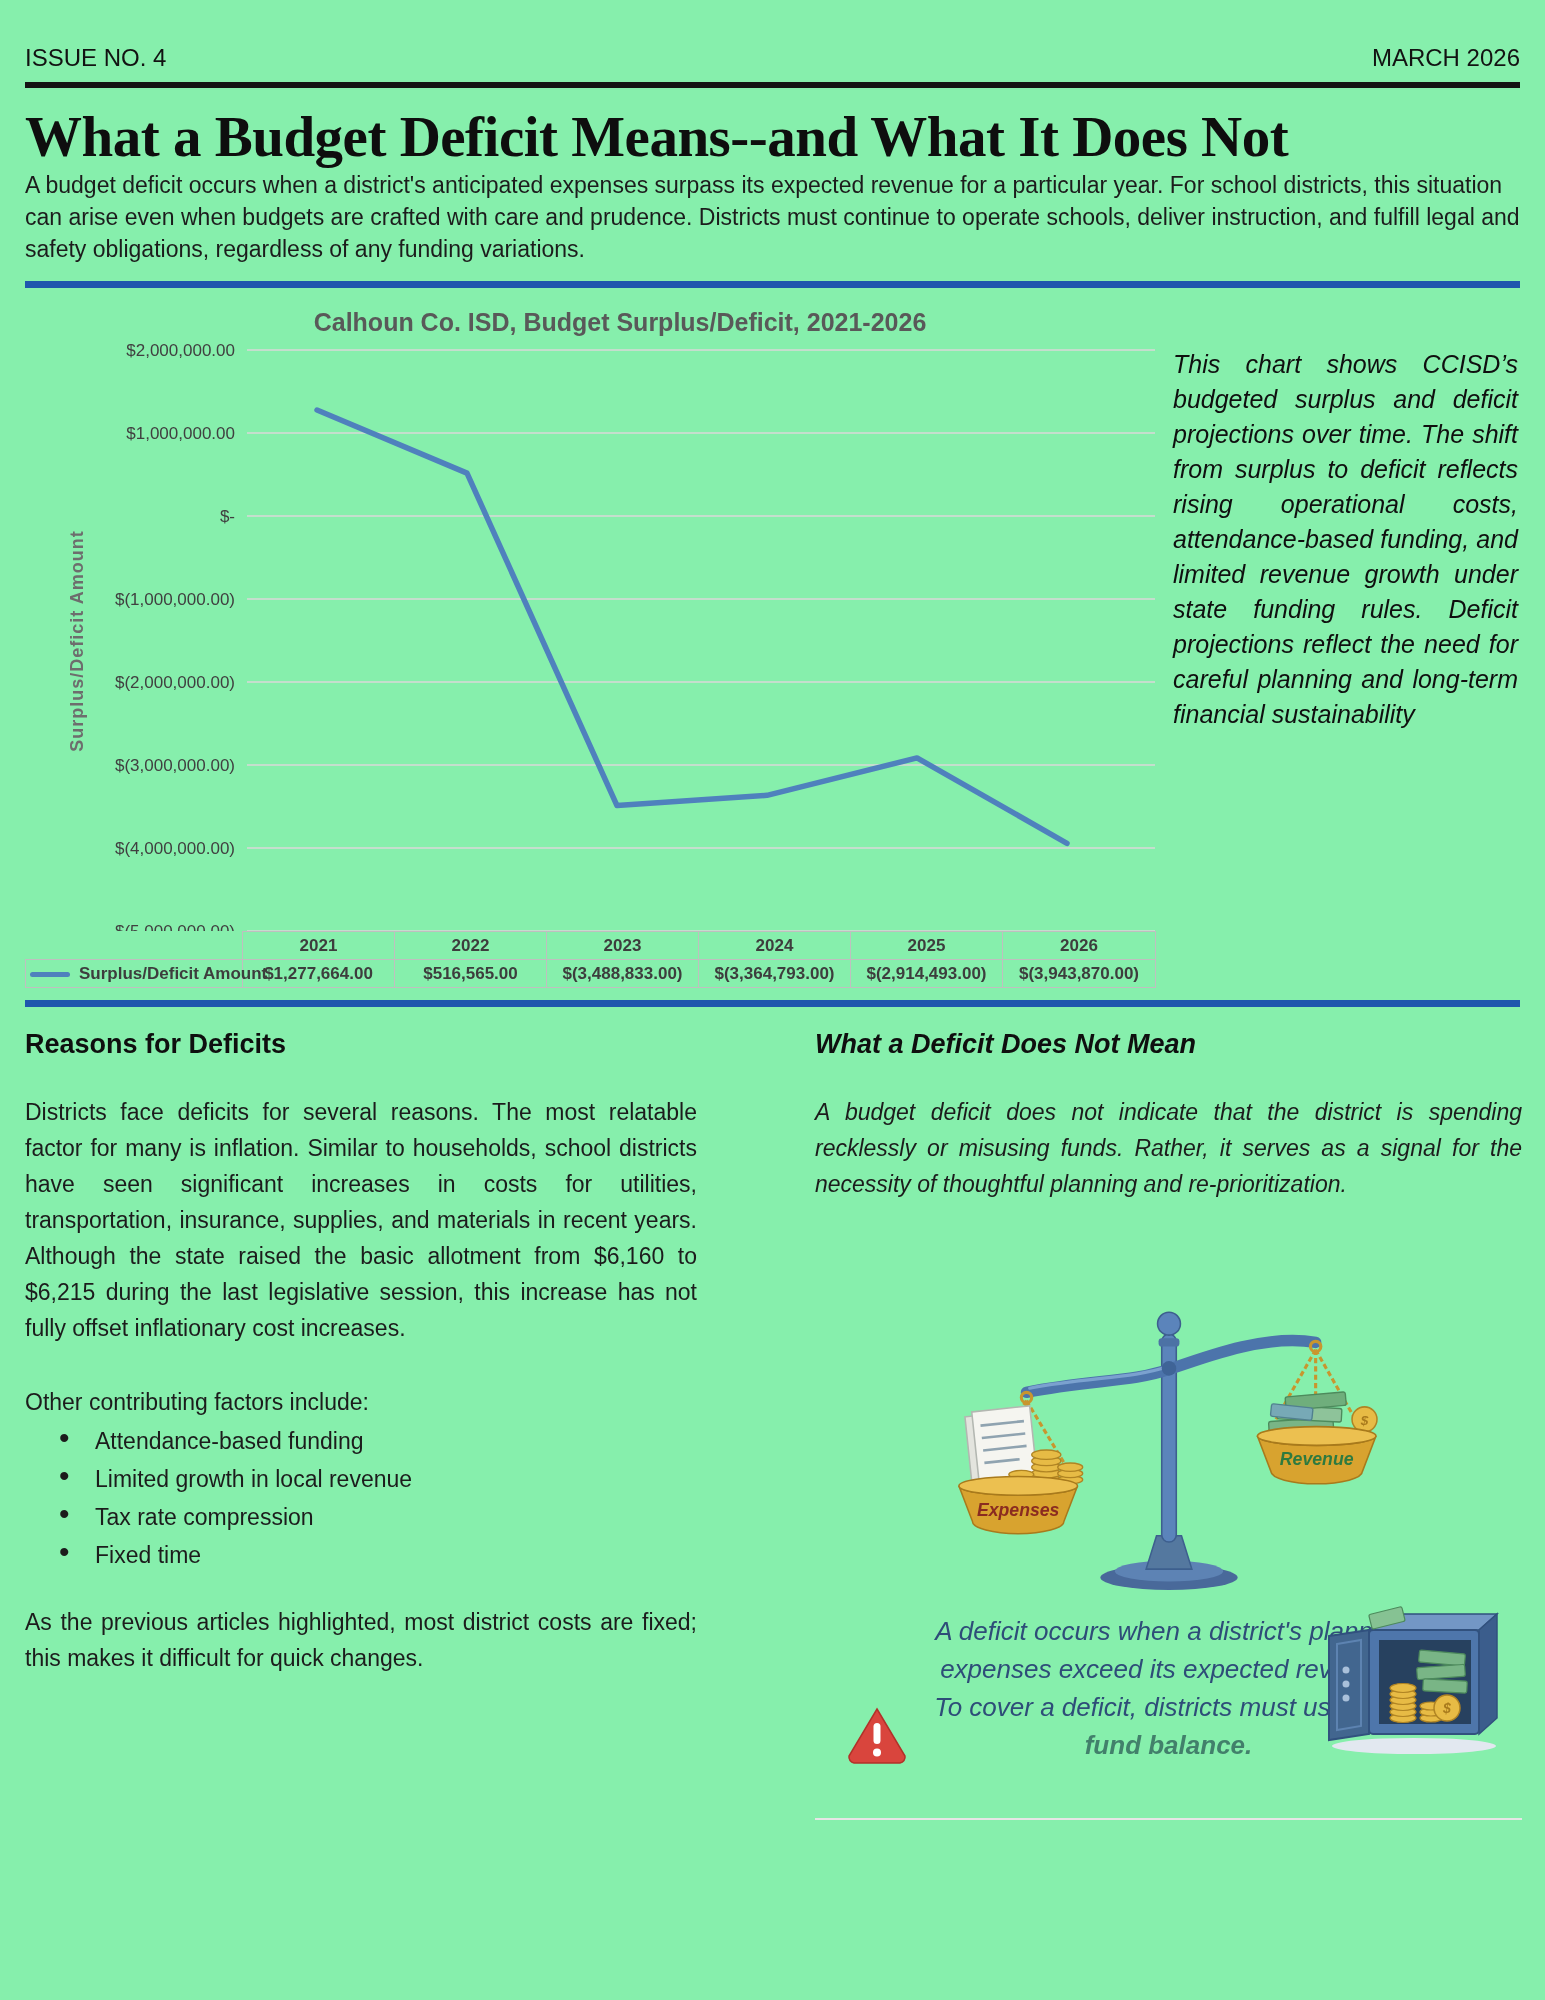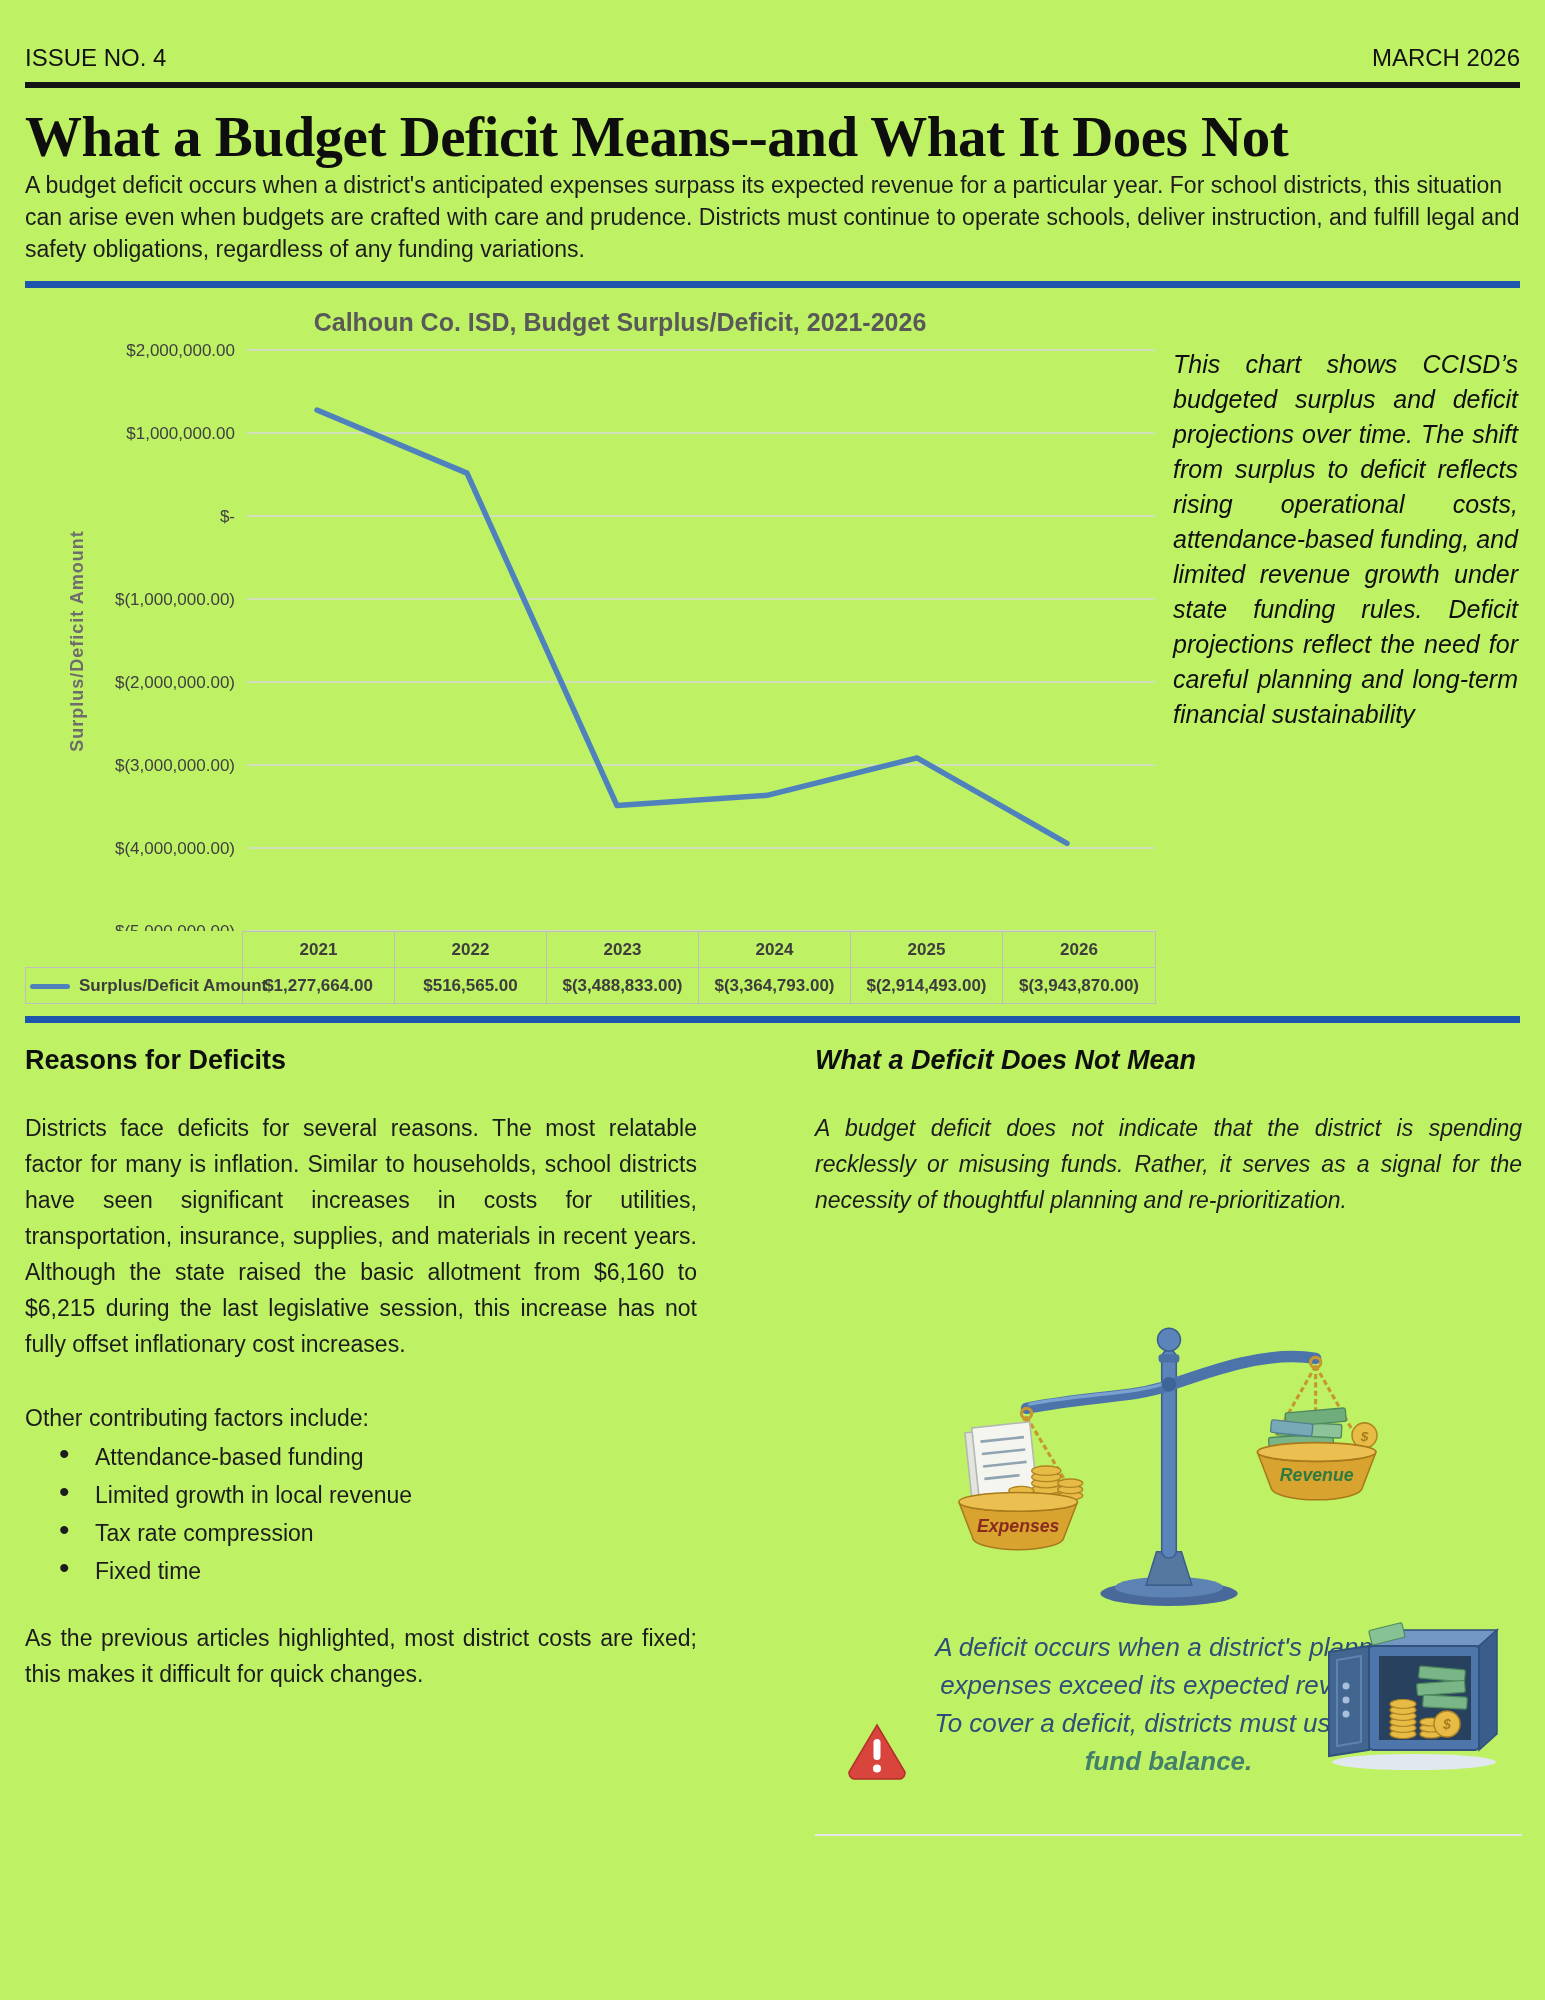--- a/index.html
+++ b/index.html
@@ -1,39 +1,39 @@
 <!DOCTYPE html>
 <html><head>
 <meta charset="utf-8">
 <style>
   * { margin:0; padding:0; box-sizing:border-box; }
   html,body { background:#ffffff; }
   body { font-family:"Liberation Sans", sans-serif; color:#1c1c1c; }
-  .page { width:1545px; height:2000px; padding:0 25px; overflow:hidden; background:#bef264; }
+  .page { width:1545px; height:2000px; padding:0 25px; overflow:hidden; background:#86efac; }
 
   
   .masthead { display:flex; justify-content:space-between; padding-top:44px; font-size:24px; color:#121212; }
   .rule-black { height:6px; background:#141414; margin-top:10px; }
   .headline { font-family:"Liberation Serif", serif; font-weight:700; font-size:57px; letter-spacing:-0.5px; color:#0e0e0e; margin-top:16px; }
   .intro { font-size:23px; line-height:32px; max-width:1496px; }
   .rule-blue { height:7px; background:#1e56ad; }
   .rule-blue.r1 { margin-top:16px; }
   .rule-blue.r2 { margin-top:12px; }
 
   
   .chart-section { display:flex; margin-top:5px; }
   .chart-block { width:1130px; flex:none; }
   #chart-svg { display:block; width:1130px; height:638px; }
   .grid-line { stroke:#d9d9d9; stroke-width:1.5; }
   .tick-label { font-size:17px; fill:#404040; }
   .chart-title { font-size:25px; font-weight:700; fill:#595959; }
   .y-axis-title { font-size:18px; font-weight:700; fill:#6d6d6d; letter-spacing:1px; }
 
   table.data-table { border-collapse:collapse; table-layout:fixed; width:1130px; font-size:17px; color:#3d3d3d; font-weight:700; }
-  table.data-table td { border:1px solid #bfbfbf; height:36px; text-align:center; vertical-align:middle; padding:1px 4px; }
+  table.data-table td { border:1px solid #bfbfbf; height:28px; text-align:center; vertical-align:middle; padding:1px 4px; }
   table.data-table td.spacer { border:none; }
   td.legend-cell { text-align:left; padding-left:6px; white-space:nowrap; }
   .legend-dash { display:inline-block; width:40px; height:5px; border-radius:3px; background:#4f81bd; vertical-align:middle; margin-right:9px; }
 
   .sidebar { width:345px; margin-left:18px; padding-top:52px; }
   .sidebar h3 { font-size:26px; font-weight:700; font-style:italic; line-height:34px; text-align:justify; color:#0f0f0f; }
   .sidebar p { font-size:25px; font-style:italic; line-height:35px; text-align:justify; margin-top:2px; color:#0f0f0f; }
 
   
   .columns { display:flex; margin-top:22px; }

